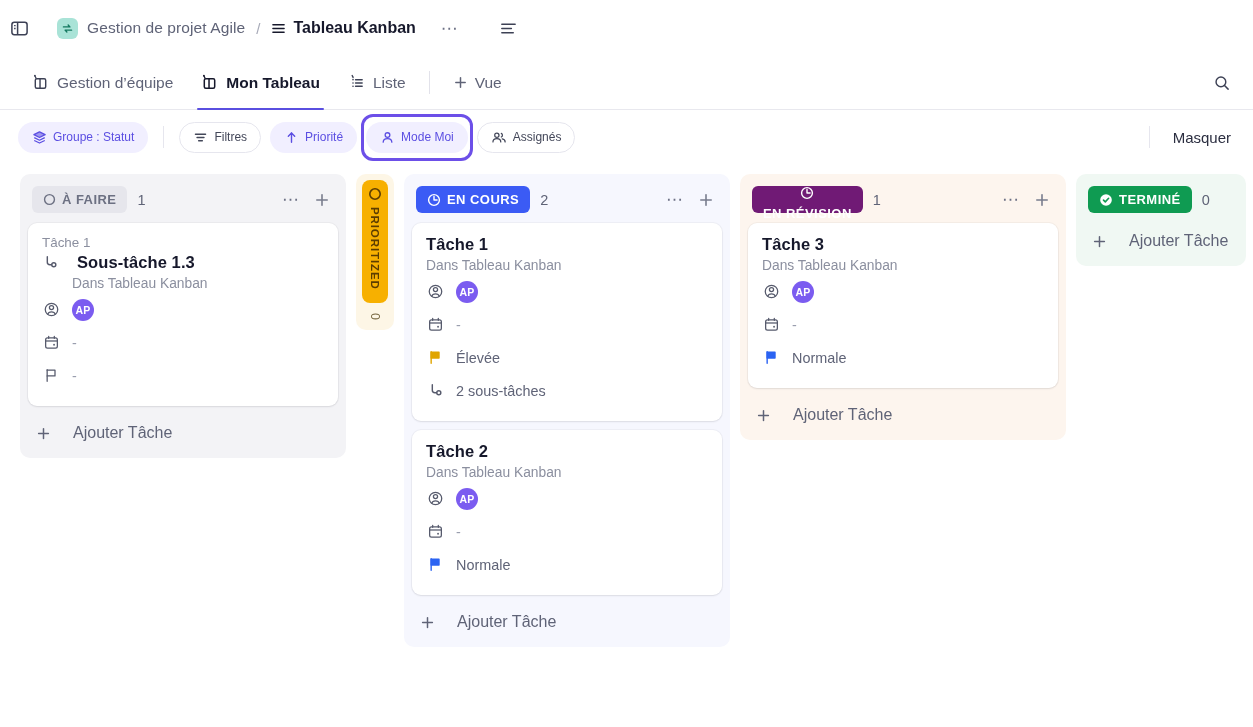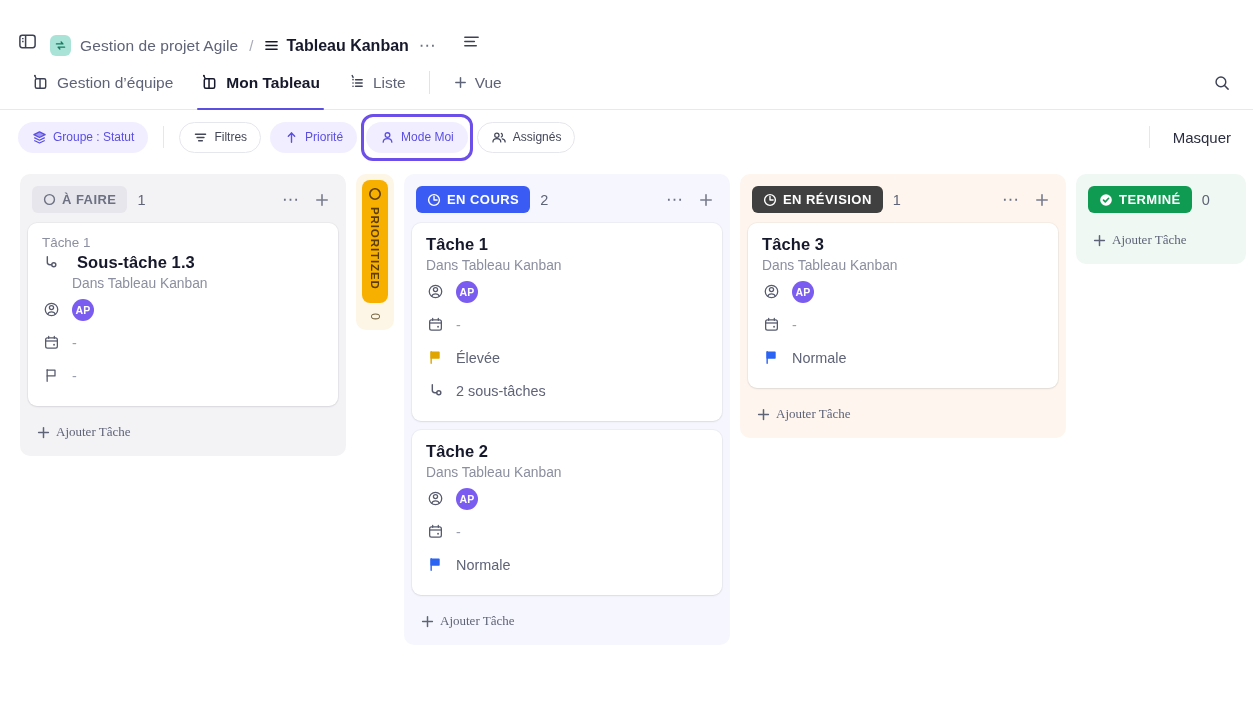--- a/index.html
+++ b/index.html
@@ -9,23 +9,23 @@
     font-family: "Liberation Sans", sans-serif;
     color: #1f2233;
     overflow: hidden;
   }
   svg { display: block; }
 
   
   .topbar {
     height: 56px;
     display: flex;
-    align-items: flex-end;
-    padding: 0 12px;
-    gap: 8px;
+    align-items: center;
+    padding: 0 4px;
+    gap: 23px;
     background: #fff;
   }
   .icon-btn {
     width: 30px; height: 30px;
     display: flex; align-items: center; justify-content: center;
     border-radius: 6px;
     cursor: pointer;
     color: #3d4155;
   }
   .breadcrumb {
@@ -146,21 +146,21 @@
     height: 27px;
     padding: 0 11px;
     border-radius: 6px;
     font-size: 13px;
     font-weight: 700;
     letter-spacing: .45px;
     white-space: nowrap;
   }
   .sp-todo { background: #e6e6ec; color: #6c7082; }
   .sp-prog { background: #3b5bf5; color: #fff; }
-  .sp-rev  { background: #404040; color: #fff; }
+  .sp-rev  { background: #701a75; color: #fff; flex-direction: column; }
   .sp-done { background: #0f9b52; color: #fff; align-items: center; }
   .col-count { font-size: 14.5px; color: #5f6377; }
   .col-actions { margin-left: auto; display: flex; align-items: center; gap: 6px; color: #787c8d; }
   .col-actions .ca { cursor: pointer; padding: 2px 4px; border-radius: 5px; line-height: 1;}
 
   
   .card {
     background: #fff;
     border-radius: 9px;
     padding: 12px 14px 14px 14px;
@@ -183,27 +183,26 @@
   .meta .mi { width: 18px; display: flex; align-items: center; justify-content: center; color: #565a6c; flex: none;}
   .meta .dash { color: #9a9eae; }
   .avatar {
     width: 22px; height: 22px; border-radius: 50%;
     background: #7b5cf0; color: #fff;
     font-size: 10.5px; font-weight: 700;
     display: flex; align-items: center; justify-content: center;
     letter-spacing: .3px;
   }
   .add-task {
-    display: flex; align-items: center; gap: 5px;
-    font-size: 13px;
+    display: flex; align-items: center; gap: 22px;
+    font-size: 16px;
     color: #5f6377;
     padding: 9px 6px 8px 8px;
     cursor: pointer;
     border-radius: 7px;
-    font-family: Liberation Serif, serif;
   }
 
   
   .col-collapsed {
     width: 38px; flex: none;
     background: #fdf6e6;
     border-radius: 10px;
     padding: 6px 0 10px 0;
     display: flex; flex-direction: column; align-items: center;
     cursor: pointer;

